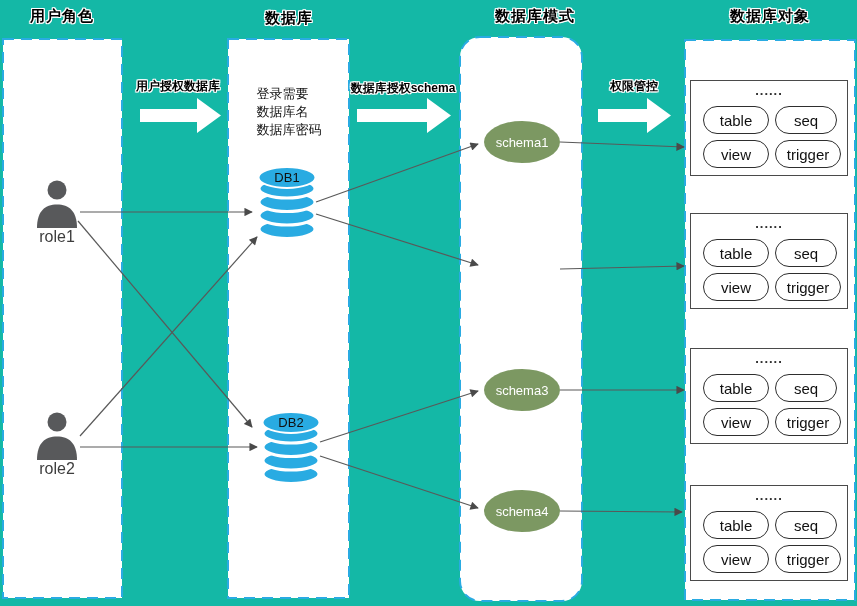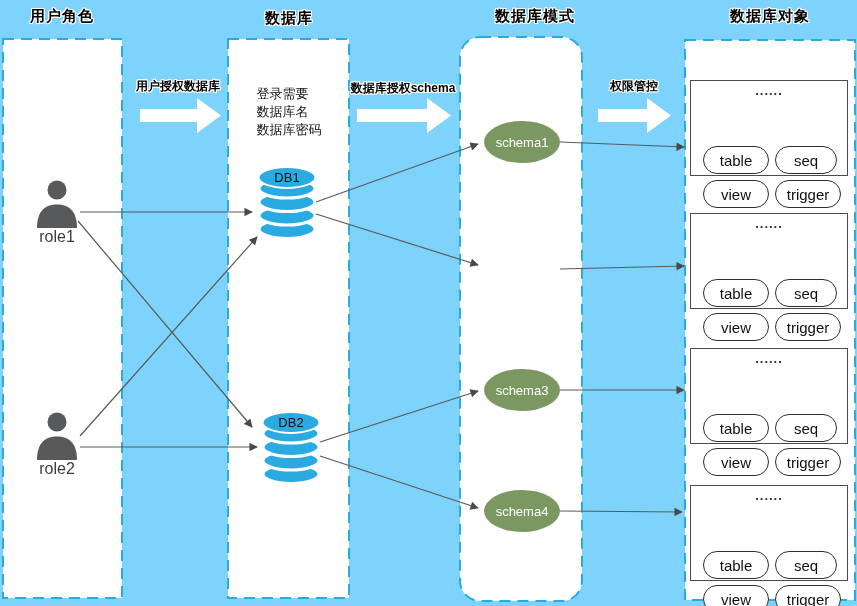--- a/index.html
+++ b/index.html
@@ -1,16 +1,16 @@
 <!DOCTYPE html>
 <html><head>
 <meta charset="utf-8">
 <style>
   html,body{margin:0;padding:0;background:#000;}
-  .canvas{position:relative;width:857px;height:606px;background:#7dd3fc;overflow:hidden;
+  .canvas{position:relative;width:857px;height:606px;background:#14b8a6;overflow:hidden;
           font-family:"Liberation Sans",sans-serif;}
   svg.layer{position:absolute;left:0;top:0;pointer-events:none;}
   .bg{z-index:0;} .fg{z-index:2;}
 
   .col-header{position:absolute;transform:translateX(-50%);font-size:15px;font-weight:bold;
               letter-spacing:1px;z-index:1;white-space:nowrap;}
   .outline{color:#000;
     text-shadow:-1px -1px 0 #fff,1px -1px 0 #fff,-1px 1px 0 #fff,1px 1px 0 #fff,
                 -1px 0 0 #fff,1px 0 0 #fff,0 -1px 0 #fff,0 1px 0 #fff;}
   .flow-label{position:absolute;transform:translateX(-50%);font-size:12px;font-weight:bold;
@@ -29,21 +29,21 @@
   .schema{position:absolute;left:484px;width:76px;height:42px;border-radius:50%;
           background:#7c9862;color:#fff;font-size:13px;display:flex;align-items:center;
           justify-content:center;z-index:1;}
 
   .obox{position:absolute;left:690px;width:158px;height:96px;background:#fff;
         border:1px solid #4a4a4a;box-sizing:border-box;z-index:1;}
   .dots{margin-top:3px;text-align:center;font-size:13px;font-weight:bold;color:#2e2e2e;
         letter-spacing:1px;line-height:14px;}
   .pill{position:absolute;height:28px;border:1px solid #2e2e2e;border-radius:14px;
         background:#fff;font-size:15px;color:#111;display:flex;align-items:center;
-        justify-content:center;box-sizing:border-box;margin-top:40px;}
+        justify-content:center;box-sizing:border-box;}
   .pill.t{left:12px;top:25px;width:66px;}
   .pill.s{left:84px;top:25px;width:62px;}
   .pill.v{left:12px;top:59px;width:66px;}
   .pill.g{left:84px;top:59px;width:66px;}
 </style>
 </head>
 <body>
 
 <div class="canvas">
 

